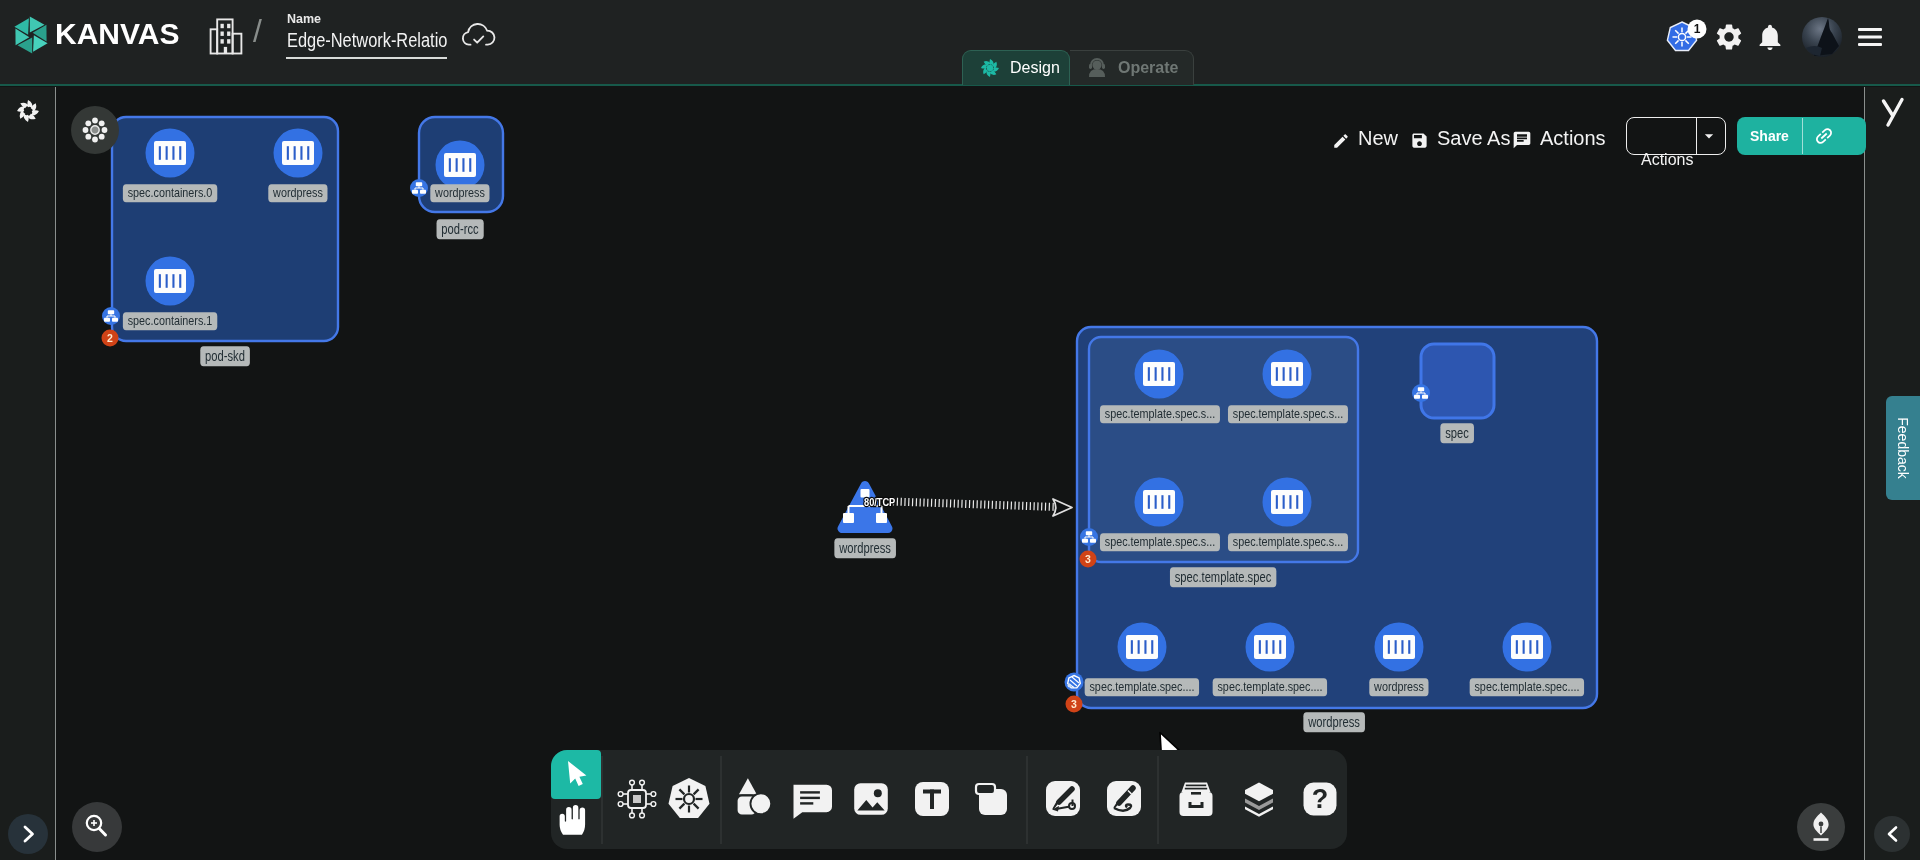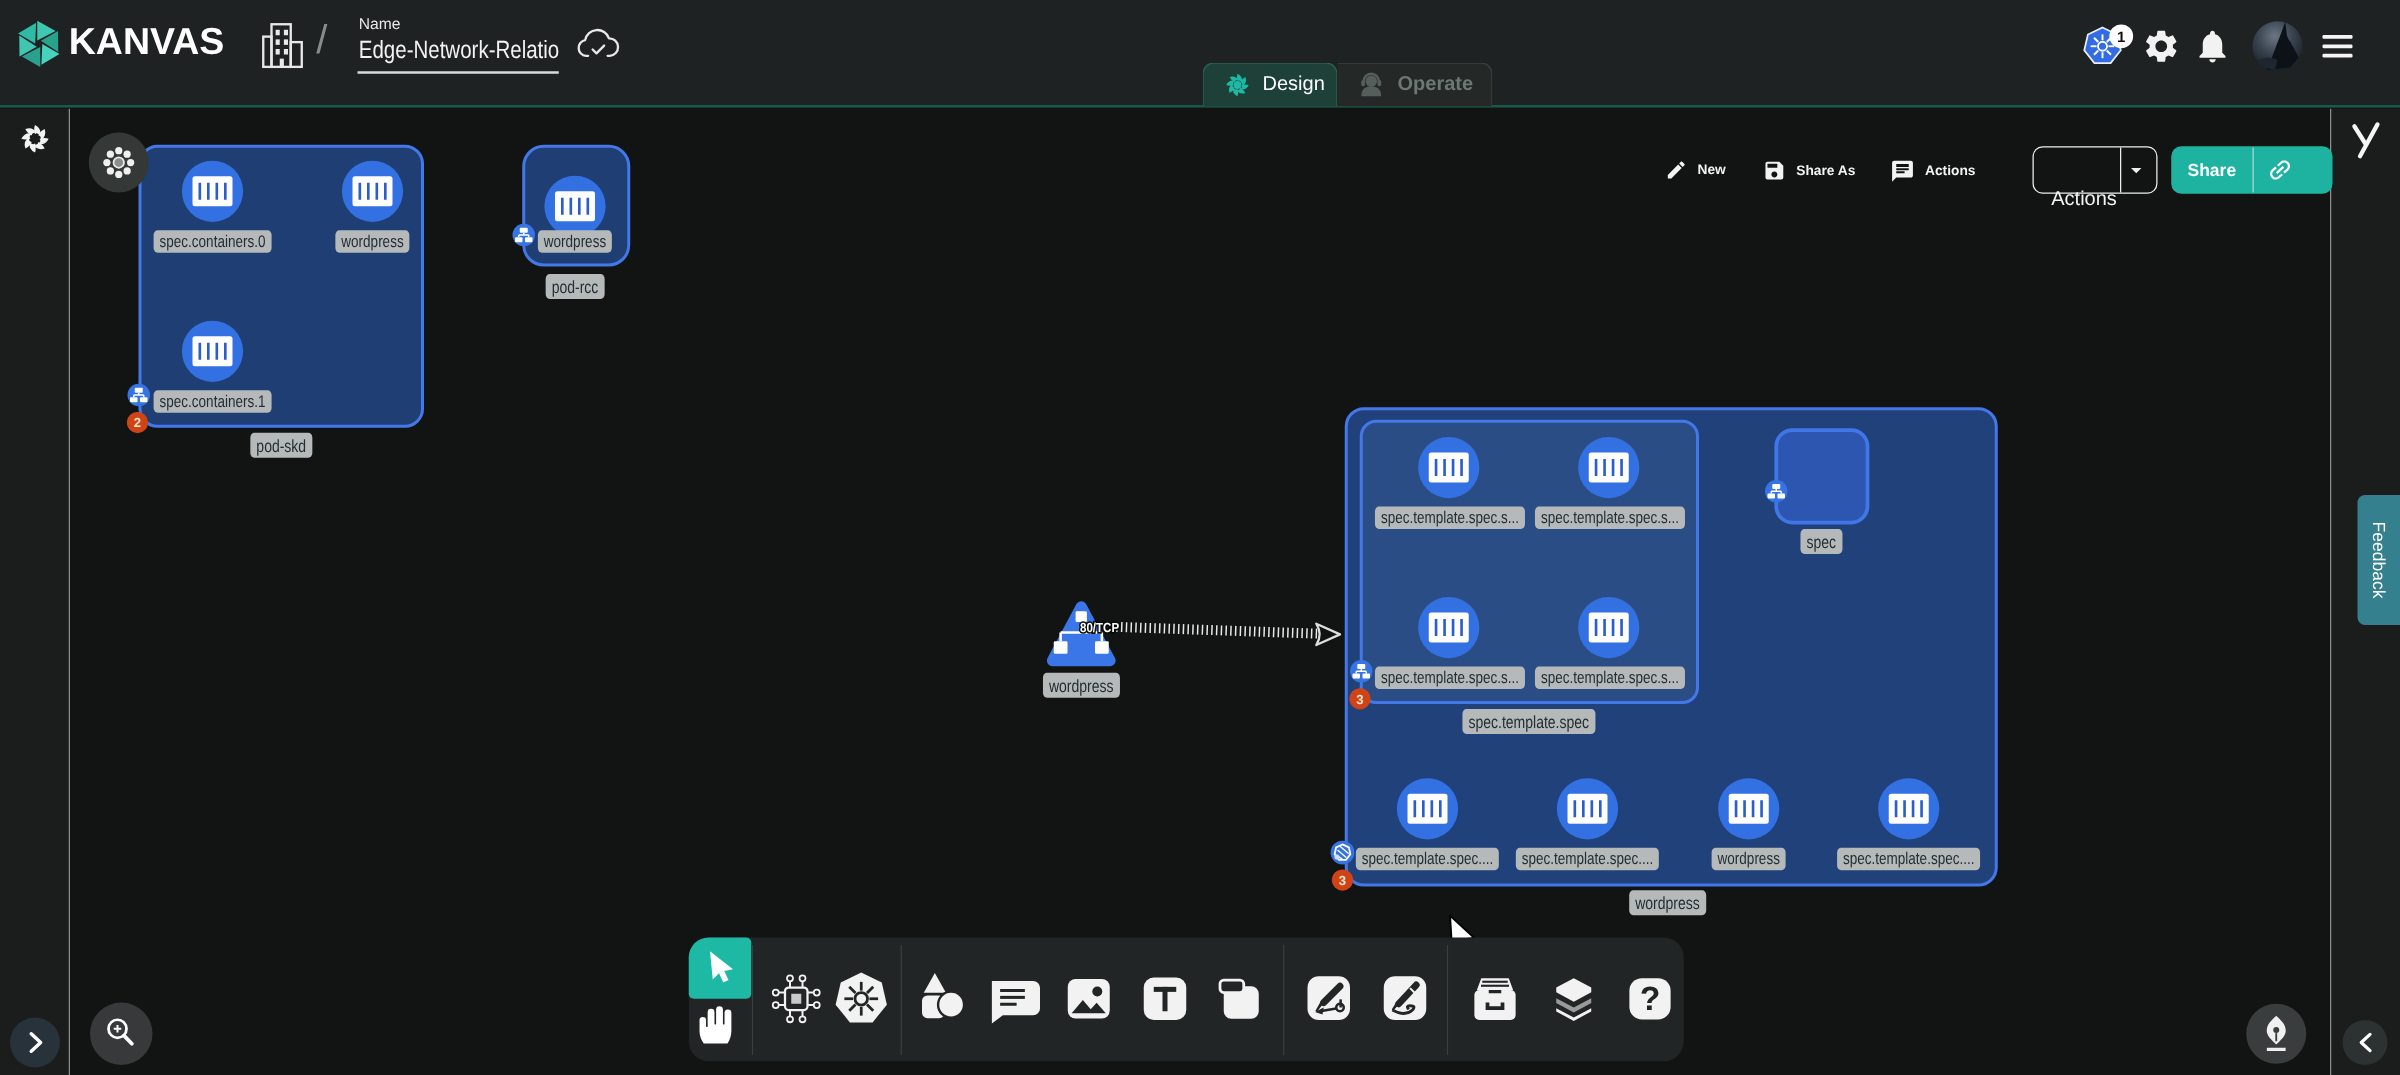--- a/index.html
+++ b/index.html
@@ -3,29 +3,29 @@
 <meta charset="utf-8">
 <style>
   html,body{margin:0;padding:0;width:1920px;height:860px;overflow:hidden;background:#121414;font-family:"Liberation Sans",sans-serif;}
   #stage{position:relative;width:1920px;height:860px;}
   
   #header{position:absolute;left:0;top:0;width:1920px;height:86px;background:#1f2222;border-bottom:2px solid #17594a;box-sizing:border-box;}
   #leftbar{position:absolute;left:0;top:87px;width:56px;height:774px;background:#1a1d1c;border-right:1px solid #8a8f8d;box-sizing:border-box;}
   #rightbar{position:absolute;left:1864px;top:87px;width:56px;height:774px;background:#1a1d1c;border-left:1px solid #8a8f8d;box-sizing:border-box;}
   .logo-txt{position:absolute;left:55px;top:17px;color:#ffffff;font-size:30px;font-weight:bold;}
   .slash{position:absolute;left:253px;top:13px;color:#888d8b;font-size:32px;font-weight:300;}
-  .nm-lbl{position:absolute;left:287px;top:12px;color:#e8e8e8;font-size:12.5px;font-weight:normal;}
+  .nm-lbl{position:absolute;left:287px;top:12px;color:#e8e8e8;font-size:12.5px;font-weight:bold;}
   .nm-val{position:absolute;left:287px;top:29px;color:#f2f2f2;font-size:20px;transform:scale(0.82,1);transform-origin:left;}
   .nm-line{position:absolute;left:286px;top:57px;width:161px;height:1.5px;background:#d8dbd9;}
   
   .tab{position:absolute;top:50px;height:35px;display:flex;align-items:center;box-sizing:border-box;}
   #tab-design{left:962px;width:108px;background:#1d4038;border:1px solid #2d6153;border-bottom:none;border-radius:9px 9px 0 0;color:#fff;font-size:16px;}
   #tab-operate{left:1070px;width:124px;background:#242928;border:1px solid #3a403e;border-left:none;border-bottom:none;border-radius:0 9px 0 0;color:#6f7774;font-size:16px;font-weight:bold;}
   
-  .tbtn{position:absolute;top:127px;color:#f3f3f3;font-size:11px;display:flex;align-items:center;gap:8px;font-weight:bold;}
+  .tbtn{position:absolute;top:127px;color:#f3f3f3;font-size:20px;display:flex;align-items:flex-end;gap:8px;}
   #actions{position:absolute;left:1626px;top:117px;width:100px;height:38px;border:1.3px solid #ededed;border-radius:8px;box-sizing:border-box;color:#f3f3f3;}
   #actions .txt{position:absolute;left:14px;top:6px;font-size:16px;margin-top:27px;}
   #actions .div{position:absolute;left:69px;top:0;width:1px;height:36px;background:#ededed;}
   #share{position:absolute;left:1737px;top:117px;width:109px;height:38px;background:#1eb2a0;border-radius:8px;padding-left:20px;}
   #share .div{position:absolute;left:65px;top:1px;width:1px;height:36px;background:#cdeeea;opacity:.75;}
   #share .txt{position:absolute;left:13px;top:11px;font-size:14px;font-weight:bold;color:#fff;}
   
   .chip{position:absolute;transform:translate(-50%,-50%) scale(0.8,1);background:#b5b9b9;color:#222e34;font-size:13.5px;line-height:15.5px;padding:1px 6px;border-radius:4px;white-space:nowrap;z-index:5;}
   .chip2{font-size:14px;line-height:16.5px;padding:1.5px 6px;}
   
@@ -275,21 +275,21 @@
   <div class="tbtn" style="left:1332px;">
     <svg width="18" height="18" viewBox="0 0 24 24" style="position:static;">
         <path fill="#f3f3f3" d="M3 17.25V21h3.75L17.81 9.94l-3.75-3.75L3 17.25zM20.71 7.04c.39-.39.39-1.02 0-1.41l-2.34-2.34c-.39-.39-1.02-.39-1.41 0l-1.83 1.83 3.75 3.75 1.83-1.83z"></path>
       </svg>
     <span>New</span>
   </div>
   <div class="tbtn" style="left:1410px;">
     <svg width="19" height="19" viewBox="0 0 24 24" style="position:static;">
         <path fill="#f3f3f3" d="M17 3H5c-1.11 0-2 .9-2 2v14c0 1.1.89 2 2 2h14c1.1 0 2-.9 2-2V7l-4-4zm-5 16c-1.66 0-3-1.34-3-3s1.34-3 3-3 3 1.34 3 3-1.34 3-3 3zm3-10H5V5h10v4z"></path>
       </svg>
-    <span>Share As</span>
+    <span>Save As</span>
   </div>
   <div class="tbtn" style="left:1512px;">
     <svg width="20" height="20" viewBox="0 0 24 24" style="position:static;">
         <path fill="#f3f3f3" d="M20 2H4c-1.1 0-1.99.9-1.99 2L2 22l4-4h14c1.1 0 2-.9 2-2V4c0-1.1-.9-2-2-2zM6 9h12v2H6V9zm8 5H6v-2h8v2zm4-6H6V5h12v2z"></path>
       </svg>
     <span>Actions</span>
   </div>
   <div id="actions">
     <span class="txt">Actions</span>
     <span class="div"></span>

